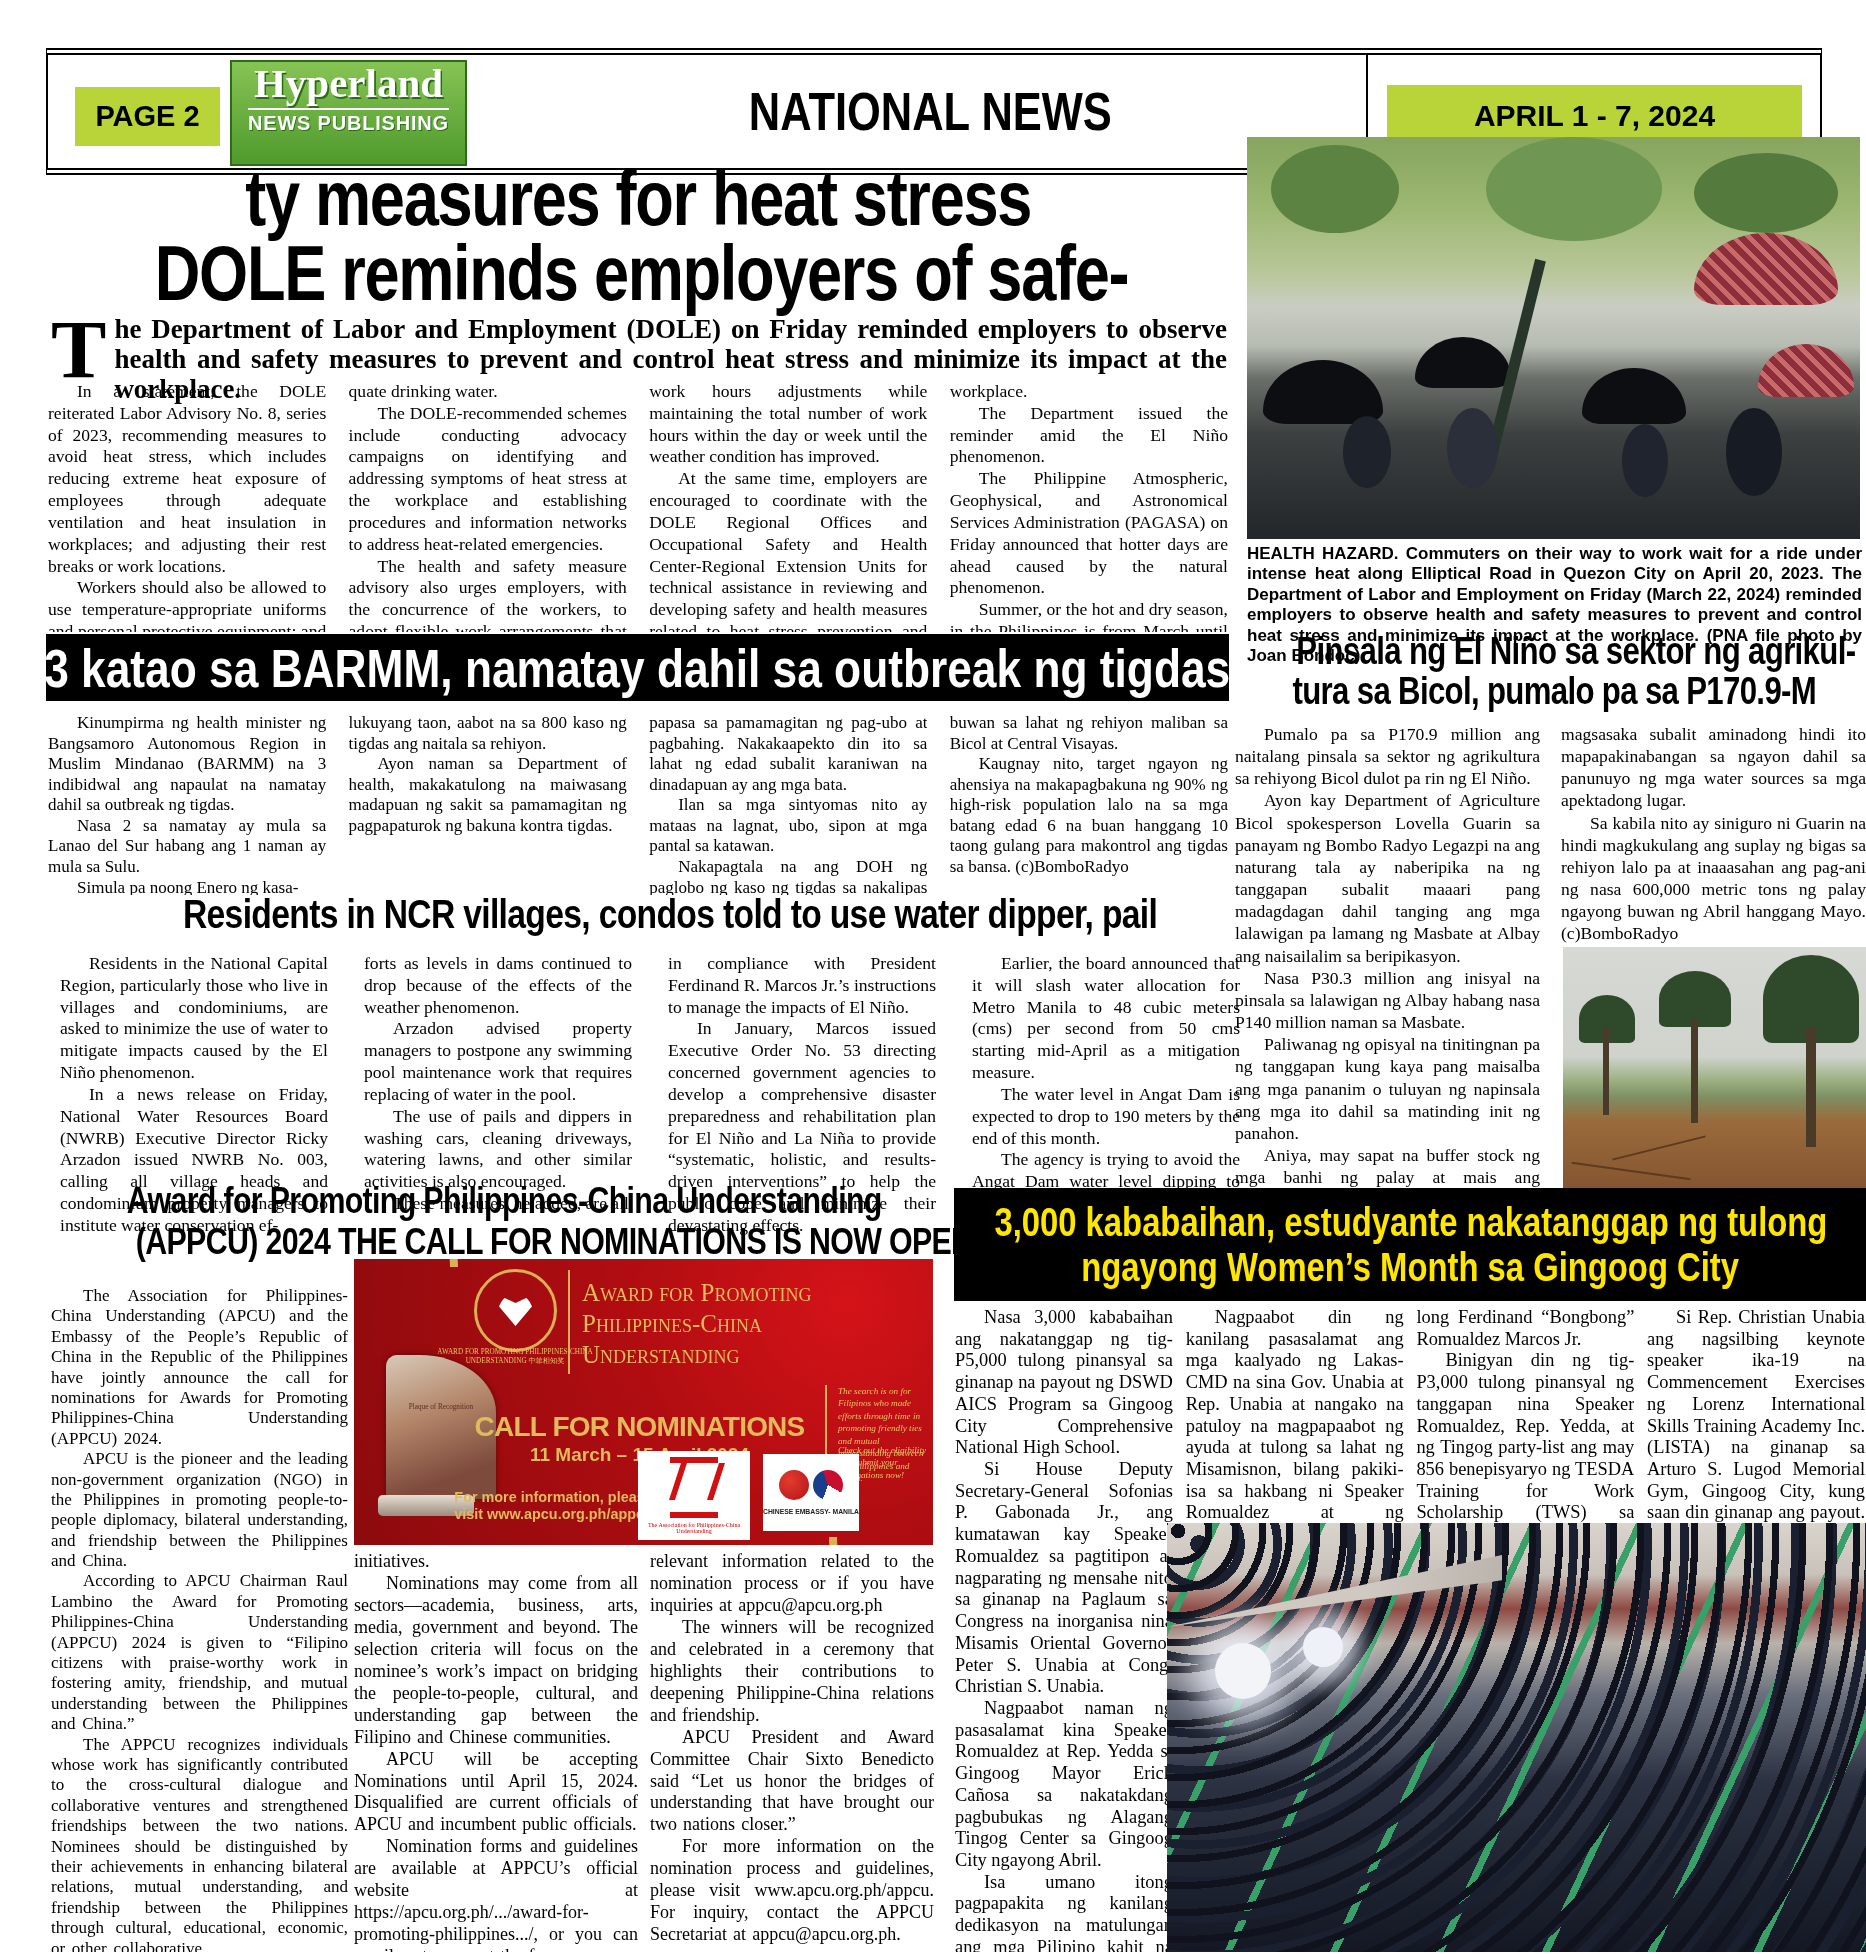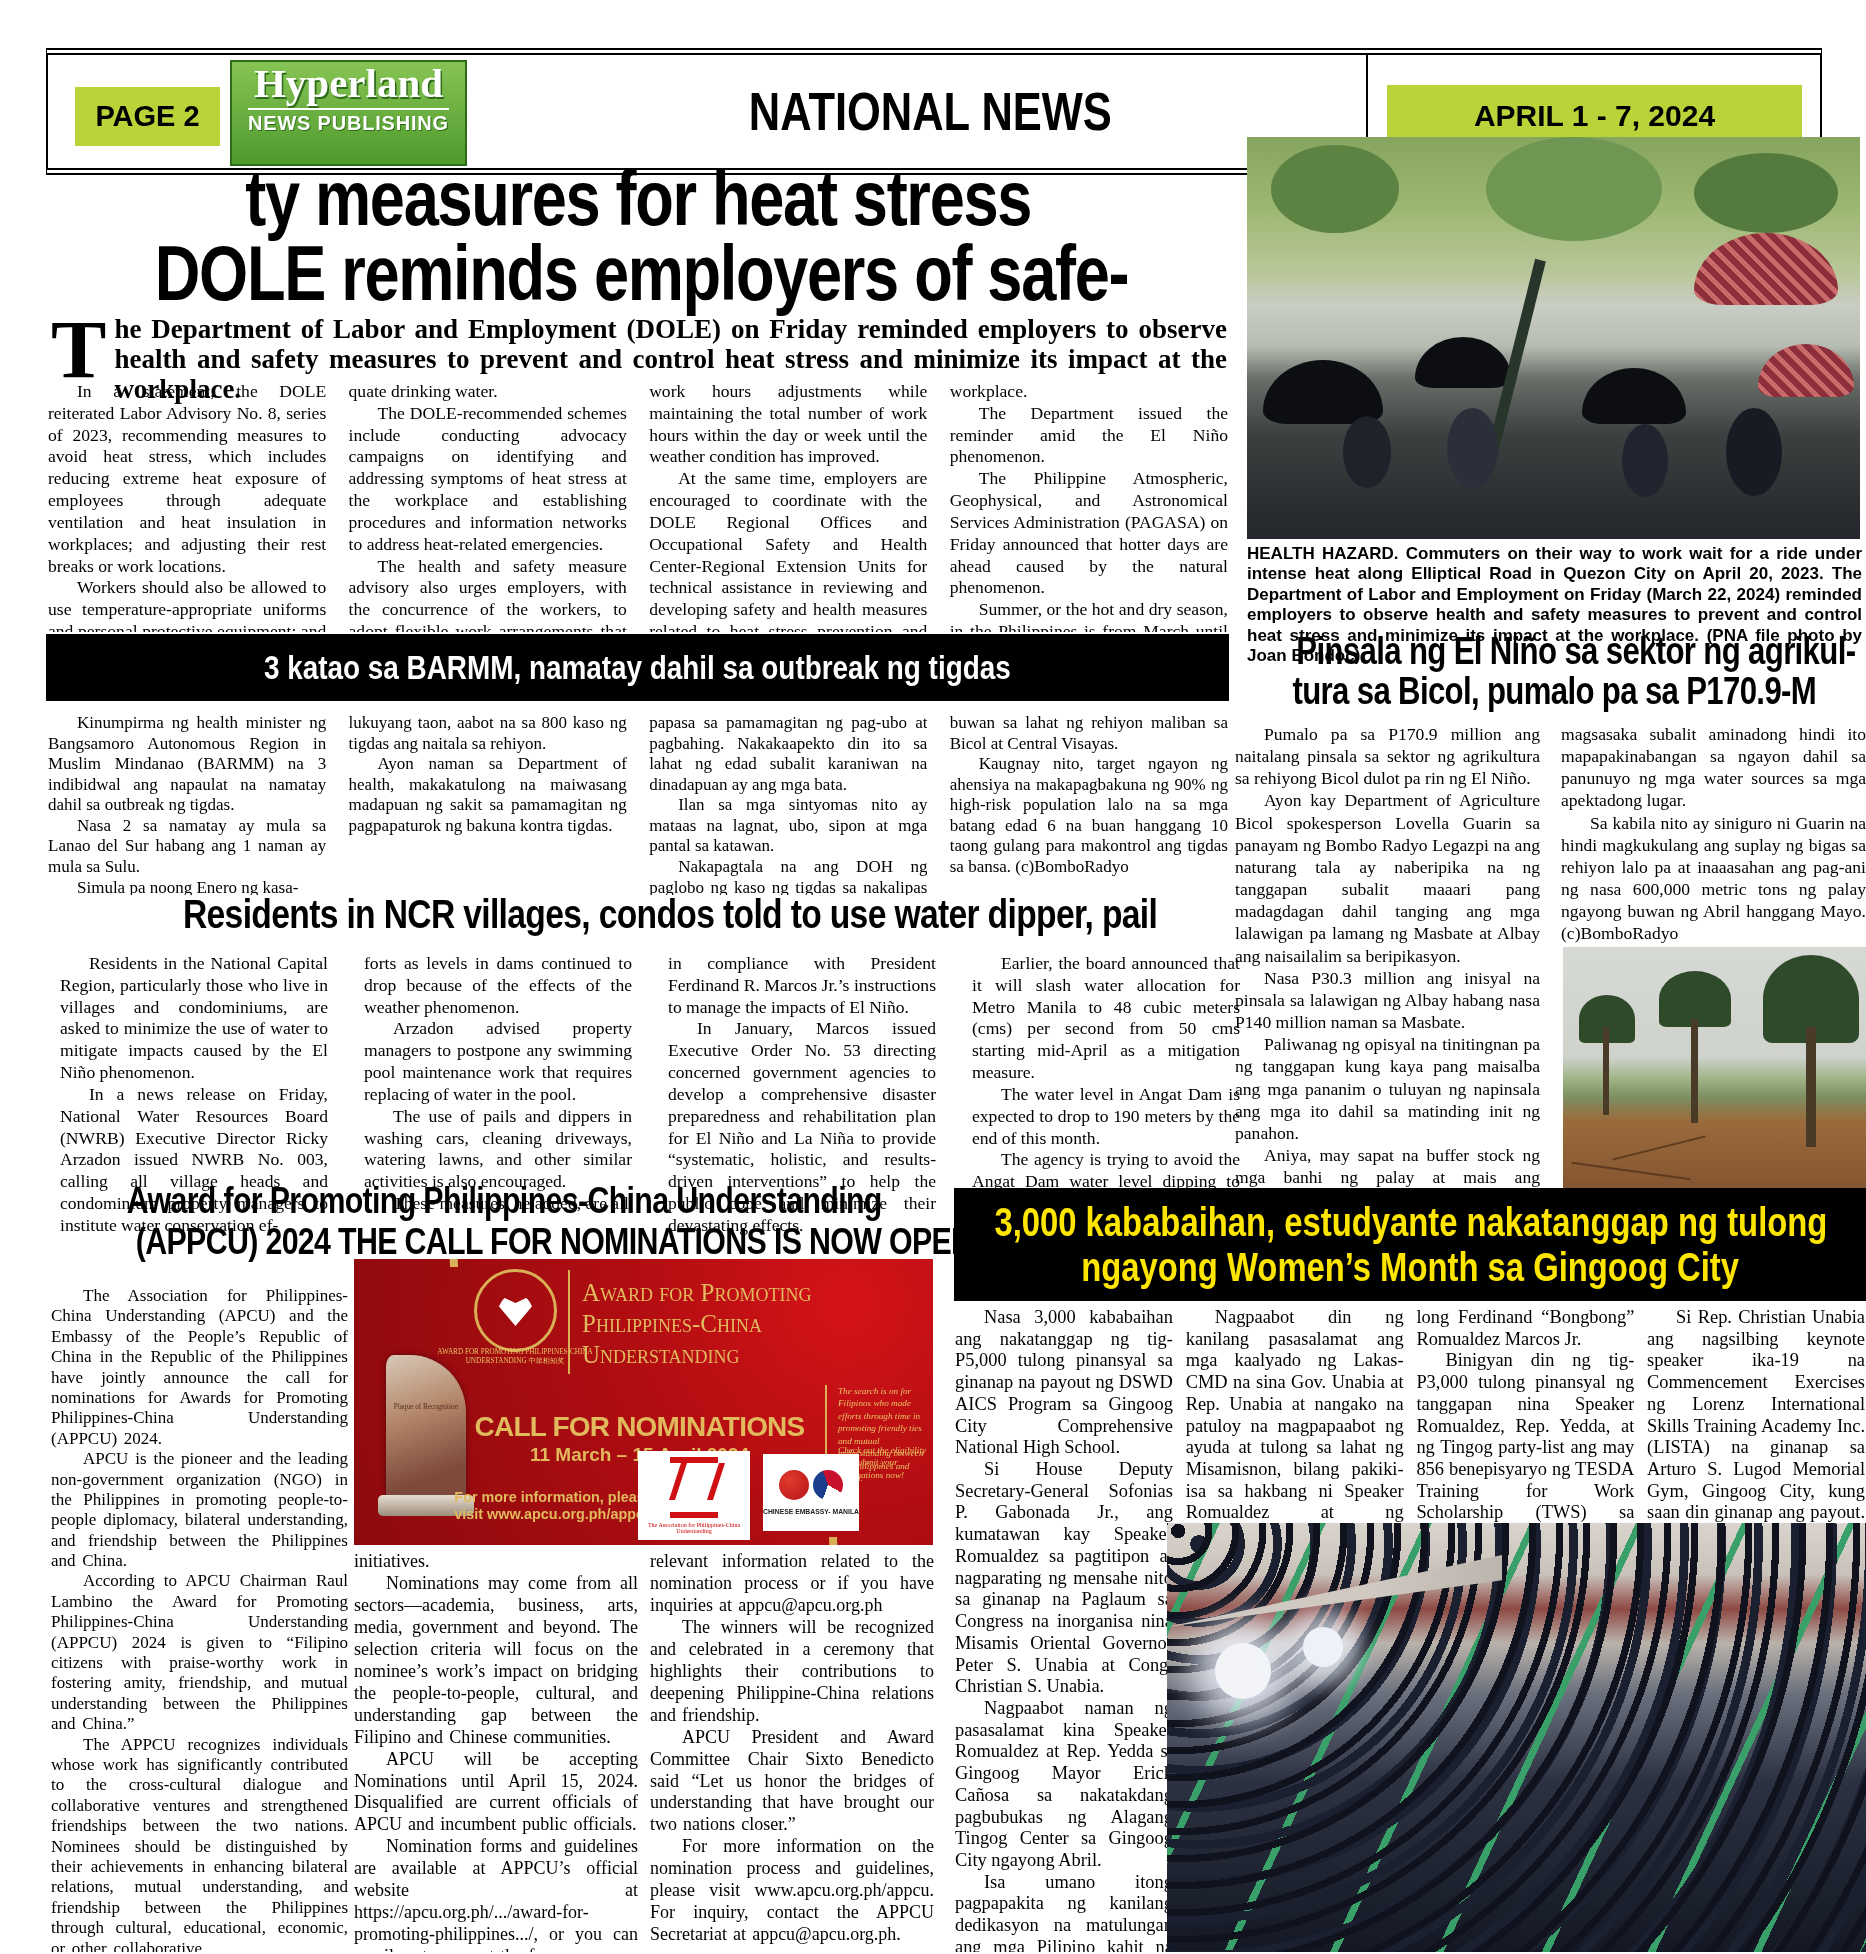--- a/index.html
+++ b/index.html
@@ -23,21 +23,21 @@
   #section-title{position:absolute;left:447px;top:0;width:870px;height:100%;
                  display:flex;align-items:center;justify-content:center;
                  font-family:"Liberation Sans",sans-serif;font-weight:bold;font-size:53px;}
   #header-divider{position:absolute;left:1318px;top:0;bottom:0;width:2.4px;background:#000;}
   #datebox{position:absolute;left:1339px;top:30px;width:415px;height:62px;font-size:30px;justify-content:center;}
   .squeeze{display:inline-block;transform:scaleX(0.82);transform-origin:center;white-space:nowrap;}
   
   .hl{font-family:"Liberation Sans",sans-serif;font-weight:bold;text-align:center;}
   #dole-hl{position:absolute;left:48px;top:161px;width:1181px;font-size:77px;line-height:0.98;letter-spacing:-1.6px;}
   #barmm-bar{position:absolute;left:46px;top:634px;width:1183px;height:67px;background:#000;color:#fff;
-             display:flex;align-items:center;justify-content:center;font-size:34px;}
+             display:flex;align-items:center;justify-content:center;font-size:54px;}
   #elnino-hl{position:absolute;left:1235px;top:631px;width:631px;font-size:38px;line-height:1.06;letter-spacing:-0.8px;}
   #ncr-hl{position:absolute;left:76px;top:891px;width:1153px;font-size:41px;letter-spacing:-0.8px;}
   #appcu-hl{position:absolute;left:44px;top:1180px;width:906px;font-size:37px;line-height:1.12;letter-spacing:-0.8px;}
   #women-bar{position:absolute;left:954px;top:1188px;width:913px;height:113px;background:#000;color:#ffe600;
              display:flex;flex-direction:column;align-items:center;justify-content:center;font-size:40px;line-height:1.12;}
   
   #lede{position:absolute;left:51px;top:314px;width:1176px;font-weight:bold;font-size:27px;line-height:1.12;text-align:justify;}
   #dropcap{float:left;font-size:83px;line-height:0.78;font-weight:bold;margin:3.2px 8px 0 0;}
   
   .cols{position:absolute;display:grid;}
@@ -97,21 +97,21 @@
                font-family:"Liberation Sans",sans-serif;font-weight:bold;font-size:28px;color:#e2ba5e;letter-spacing:-0.8px;}
   #poster-dates{position:absolute;left:118px;top:185px;width:335px;text-align:center;
                 font-family:"Liberation Sans",sans-serif;font-weight:bold;font-size:19px;color:#e2ba5e;}
   #poster-vline2{position:absolute;left:471px;top:126px;width:2.4px;height:80px;background:#d9b055;}
   #poster-search{position:absolute;left:484px;top:126px;width:89px;font-style:italic;font-size:9.2px;line-height:1.35;}
   #poster-check{position:absolute;left:484px;top:185px;width:89px;font-style:italic;font-size:9.2px;line-height:1.35;}
   #poster-info{position:absolute;left:96px;top:230px;width:207px;text-align:center;
                font-family:"Liberation Sans",sans-serif;font-weight:bold;font-size:14.4px;line-height:1.2;color:#e2ba5e;}
   #trophy{position:absolute;left:32px;top:96px;width:80px;height:144px;
           background:linear-gradient(160deg,#d8c9b8 0%,#b4876a 40%,#7e4a3c 80%);
-          border-radius:10% 70% 6% 6%/8% 40% 4% 4%;box-shadow:0 0 6.4px rgba(0,0,0,.4);}
+          border-radius:10% 70% 6% 6%/8% 40% 4% 4%;box-shadow:0 0 6.4px rgba(0,0,0,.4);padding-left:30px;}
   #trophy-base{position:absolute;left:24px;top:236px;width:96px;height:21px;
                background:linear-gradient(#e7ded2,#9c8d7c);border-radius:4.8px;}
   #plaque-label{position:absolute;left:0;top:48px;width:100%;text-align:center;font-size:7.2px;color:#5a2d20;}
   .white-box{position:absolute;background:#fff;display:flex;flex-direction:column;align-items:center;justify-content:center;}
   #assoc-box{left:284px;top:192px;width:112px;height:89px;}
   #assoc-glyph{width:48px;height:49px;border-top:6.4px solid #d01114;border-bottom:6.4px solid #d01114;position:relative;}
   #assoc-glyph::before{content:"";position:absolute;left:4.8px;top:0;width:32px;height:37px;
                        border-left:6.4px solid #d01114;border-right:6.4px solid #d01114;transform:skewX(-18deg);}
   #assoc-label{font-size:6px;color:#c00;margin-top:3.2px;text-align:center;}
   #embassy-box{left:409px;top:195px;width:96px;height:77px;}

